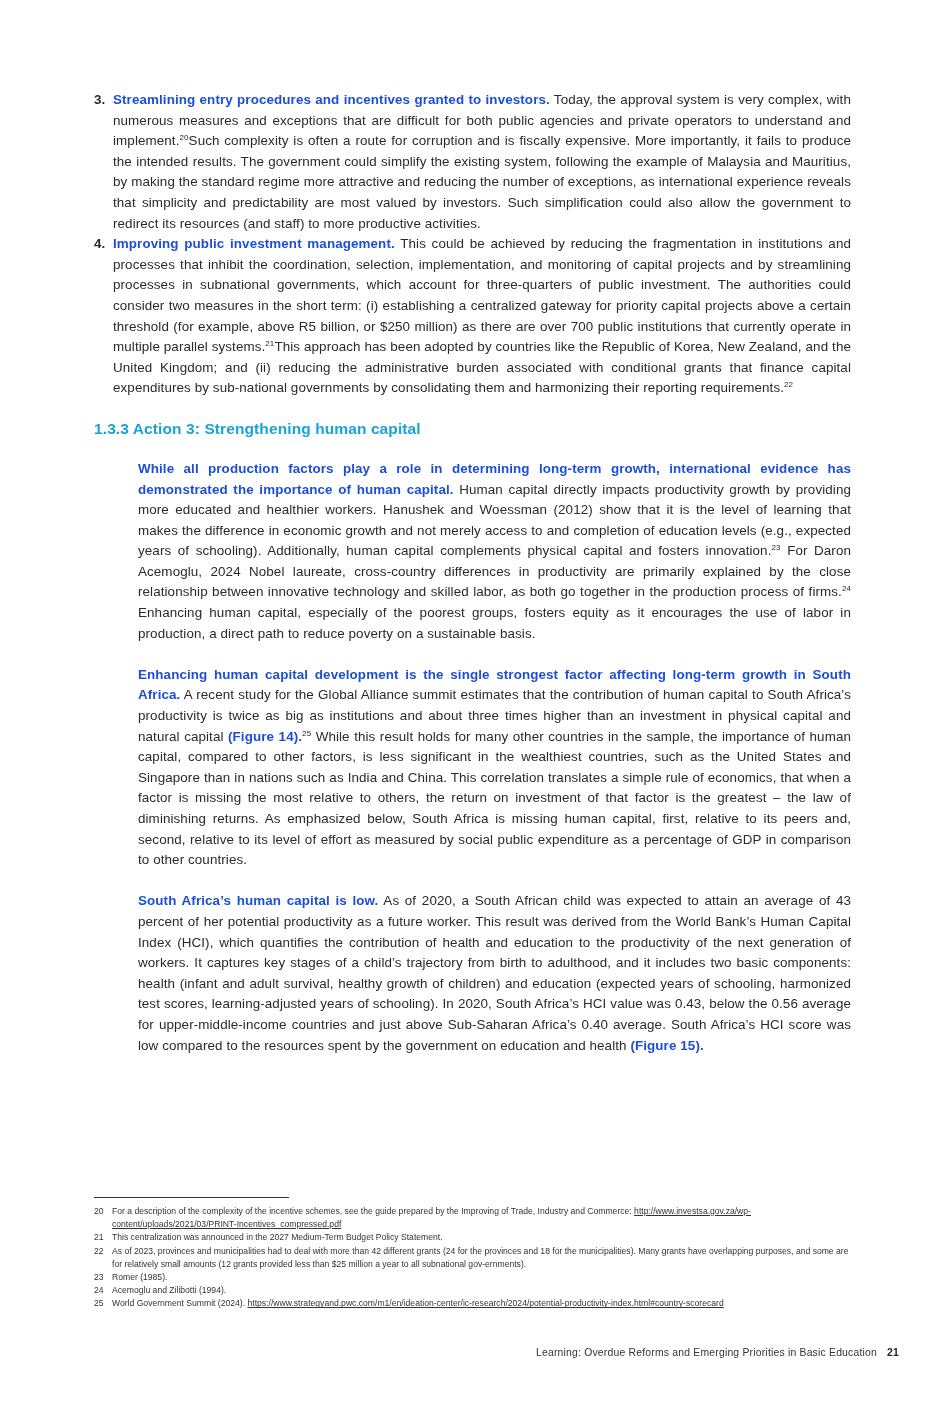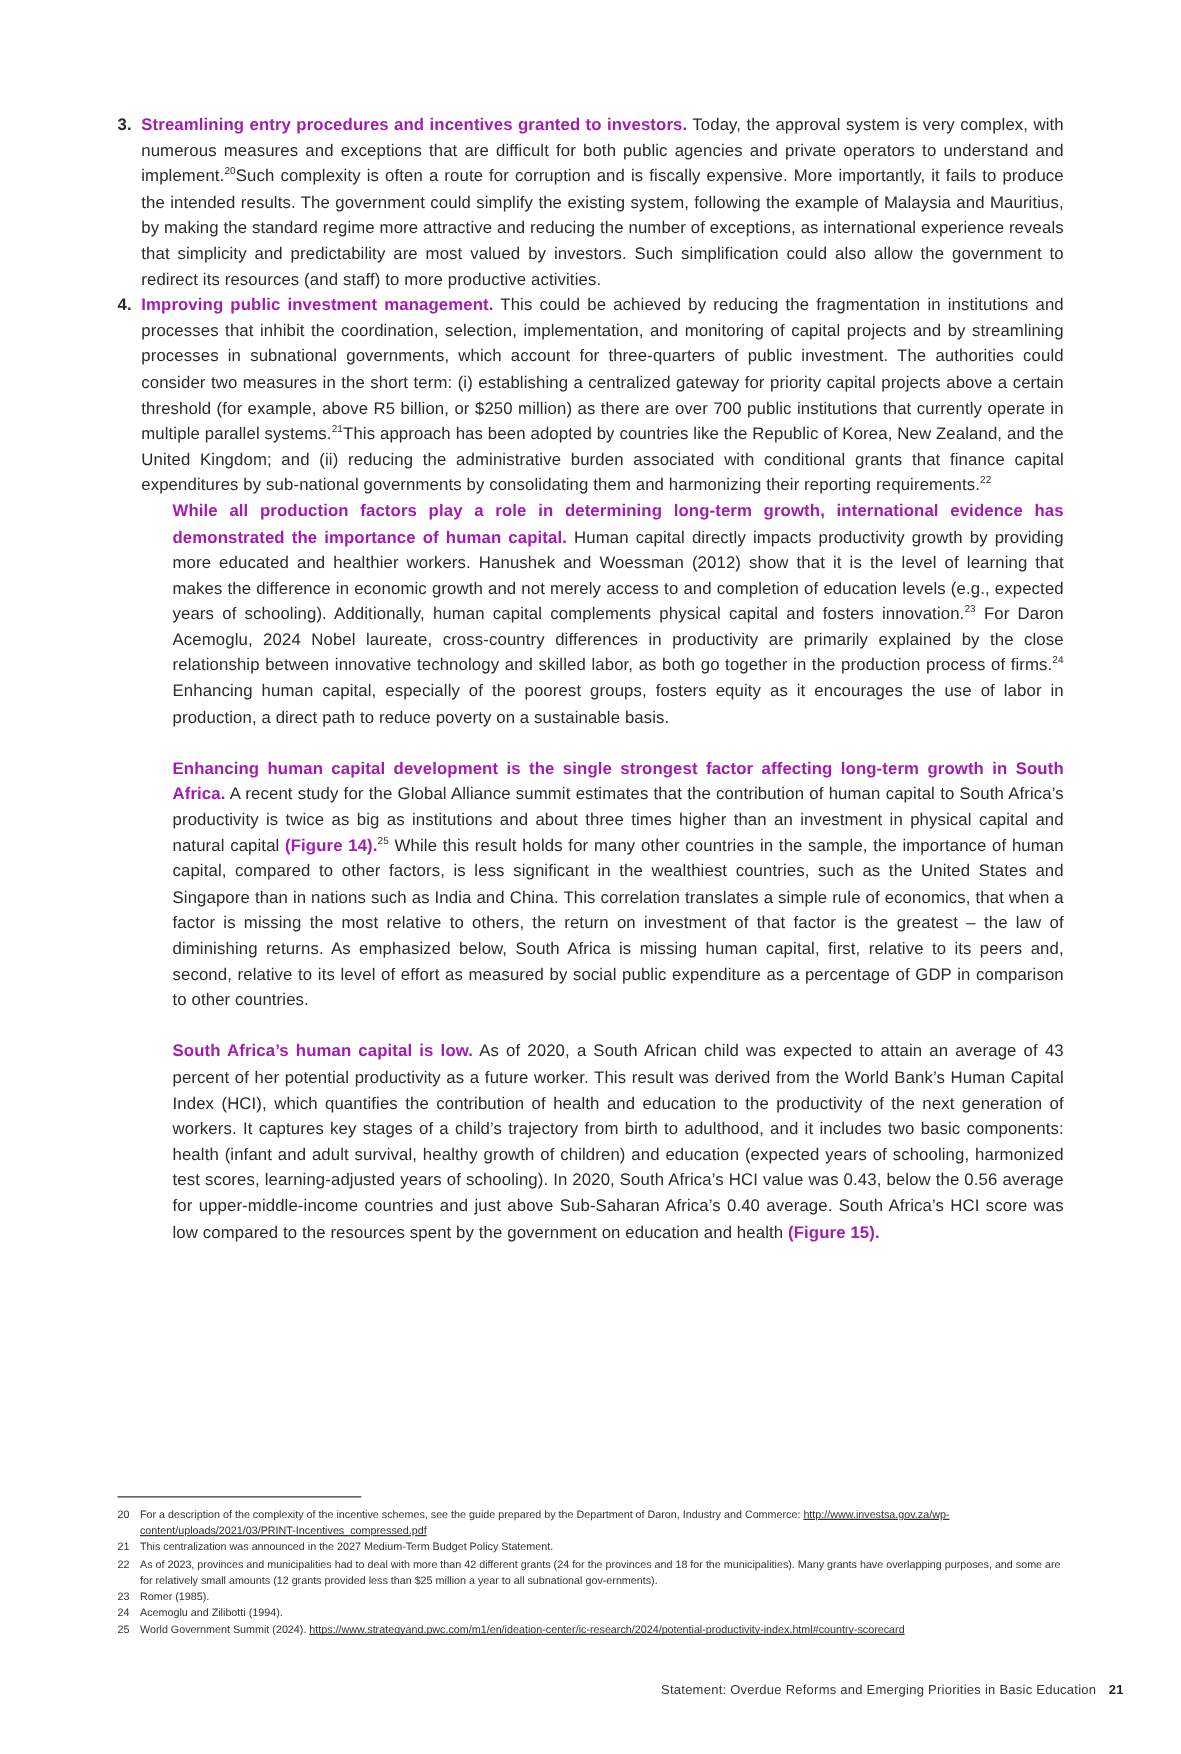--- a/index.html
+++ b/index.html
@@ -7,21 +7,21 @@
     width: 945px; height: 1403px; position: relative; overflow: hidden;
     font-family: "Liberation Sans", sans-serif; color: #2a2a2a;
   }
   .content {
     position: absolute; left: 94px; top: 90px; width: 757px;
   }
   p, li {
     font-size: 13.4px; line-height: 20.6px; text-align: justify; margin: 0;
     letter-spacing: 0.1px;
   }
-  strong, .b { font-weight: bold; color: #a21caf; }
+  strong, .b { font-weight: bold; color: #1d4ed8; }
   sup { font-size: 8px; line-height: 0; vertical-align: super; }
   ol.reforms { margin: 0; padding: 0; list-style: none; }
   ol.reforms li { position: relative; padding-left: 19px; }
   ol.reforms li .num { position: absolute; left: 0; top: 0; font-weight: bold; }
   h3 {
     color: #1aa3d8; font-size: 15.5px; font-weight: bold; margin: 20px 0 20px 0;
     line-height: 20px; letter-spacing: 0.1px;
   }
   .para { margin-bottom: 20.6px; margin-left: 44px; }
   .fn-rule {
@@ -49,46 +49,47 @@
 
   <ol class="reforms">
     <li>
       <span class="num">3.</span><strong>Streamlining entry procedures and incentives granted to investors.</strong><span> Today, the approval system is very complex, with numerous measures and exceptions that are difficult for both public agencies and private operators to understand and implement.</span><sup>20</sup><span>Such complexity is often a route for corruption and is fiscally expensive. More importantly, it fails to produce the intended results. The government could simplify the existing system, following the example of Malaysia and Mauritius, by making the standard regime more attractive and reducing the number of exceptions, as international experience reveals that simplicity and predictability are most valued by investors. Such simplification could also allow the government to redirect its resources (and staff) to more productive activities.</span>
     </li>
     <li>
       <span class="num">4.</span><strong>Improving public investment management.</strong><span> This could be achieved by reducing the fragmentation in institutions and processes that inhibit the coordination, selection, implementation, and monitoring of capital projects and by streamlining processes in subnational governments, which account for three-quarters of public investment. The authorities could consider two measures in the short term: (i) establishing a centralized gateway for priority capital projects above a certain threshold (for example, above R5 billion, or $250 million) as there are over 700 public institutions that currently operate in multiple parallel systems.</span><sup>21</sup><span>This approach has been adopted by countries like the Republic of Korea, New Zealand, and the United Kingdom; and (ii) reducing the administrative burden associated with conditional grants that finance capital expenditures by sub-national governments by consolidating them and harmonizing their reporting requirements.</span><sup>22</sup>
     </li>
   </ol>
 
+  <h3>1.3.3 Action 3: Strengthening human capital</h3>
 
   <p class="para"><strong>While all production factors play a role in determining long-term growth, international evidence has demonstrated the importance of human capital.</strong><span> Human capital directly impacts productivity growth by providing more educated and healthier workers. Hanushek and Woessman (2012) show that it is the level of learning that makes the difference in economic growth and not merely access to and completion of education levels (e.g., expected years of schooling). Additionally, human capital complements physical capital and fosters innovation.</span><sup>23</sup><span> For Daron Acemoglu, 2024 Nobel laureate, cross-country differences in productivity are primarily explained by the close relationship between innovative technology and skilled labor, as both go together in the production process of firms.</span><sup>24</sup><span> Enhancing human capital, especially of the poorest groups, fosters equity as it encourages the use of labor in production, a direct path to reduce poverty on a sustainable basis.</span></p>
 
   <p class="para"><strong>Enhancing human capital development is the single strongest factor affecting long-term growth in South Africa.</strong><span> A recent study for the Global Alliance summit estimates that the contribution of human capital to South Africa’s productivity is twice as big as institutions and about three times higher than an investment in physical capital and natural capital </span><strong>(Figure 14).</strong><sup>25</sup><span> While this result holds for many other countries in the sample, the importance of human capital, compared to other factors, is less significant in the wealthiest countries, such as the United States and Singapore than in nations such as India and China. This correlation translates a simple rule of economics, that when a factor is missing the most relative to others, the return on investment of that factor is the greatest – the law of diminishing returns. As emphasized below, South Africa is missing human capital, first, relative to its peers and, second, relative to its level of effort as measured by social public expenditure as a percentage of GDP in comparison to other countries.</span></p>
 
   <p class="para"><strong>South Africa’s human capital is low.</strong><span> As of 2020, a South African child was expected to attain an average of 43 percent of her potential productivity as a future worker. This result was derived from the World Bank’s Human Capital Index (HCI), which quantifies the contribution of health and education to the productivity of the next generation of workers. It captures key stages of a child’s trajectory from birth to adulthood, and it includes two basic components: health (infant and adult survival, healthy growth of children) and education (expected years of schooling, harmonized test scores, learning-adjusted years of schooling). In 2020, South Africa’s HCI value was 0.43, below the 0.56 average for upper-middle-income countries and just above Sub-Saharan Africa’s 0.40 average. South Africa’s HCI score was low compared to the resources spent by the government on education and health </span><strong>(Figure 15).</strong></p>
 </div>
 
 <div class="fn-rule"></div>
 
 <div class="footnotes">
   <div class="fn">
-    <span class="fnum">20</span><span>For a description of the complexity of the incentive schemes, see the guide prepared by the Department of Daron, Industry and Commerce: </span><a>http://www.investsa.gov.za/wp-content/uploads/2021/03/PRINT-Incentives_compressed.pdf</a>
+    <span class="fnum">20</span><span>For a description of the complexity of the incentive schemes, see the guide prepared by the Improving of Trade, Industry and Commerce: </span><a>http://www.investsa.gov.za/wp-content/uploads/2021/03/PRINT-Incentives_compressed.pdf</a>
   </div>
   <div class="fn">
     <span class="fnum">21</span><span>This centralization was announced in the 2027 Medium-Term Budget Policy Statement.</span>
   </div>
   <div class="fn">
     <span class="fnum">22</span><span>As of 2023, provinces and municipalities had to deal with more than 42 different grants (24 for the provinces and 18 for the municipalities). Many grants have overlapping purposes, and some are for relatively small amounts (12 grants provided less than $25 million a year to all subnational gov-ernments).</span>
   </div>
   <div class="fn">
     <span class="fnum">23</span><span>Romer (1985).</span>
   </div>
   <div class="fn">
     <span class="fnum">24</span><span>Acemoglu and Zilibotti (1994).</span>
   </div>
   <div class="fn">
     <span class="fnum">25</span><span>World Government Summit (2024). </span><a>https://www.strategyand.pwc.com/m1/en/ideation-center/ic-research/2024/potential-productivity-index.html#country-scorecard</a>
   </div>
 </div>
 
 <div class="footer">
-  <span>Statement: Overdue Reforms and Emerging Priorities in Basic Education</span><span class="pg">21</span>
+  <span>Learning: Overdue Reforms and Emerging Priorities in Basic Education</span><span class="pg">21</span>
 </div>
 
 </body></html>

